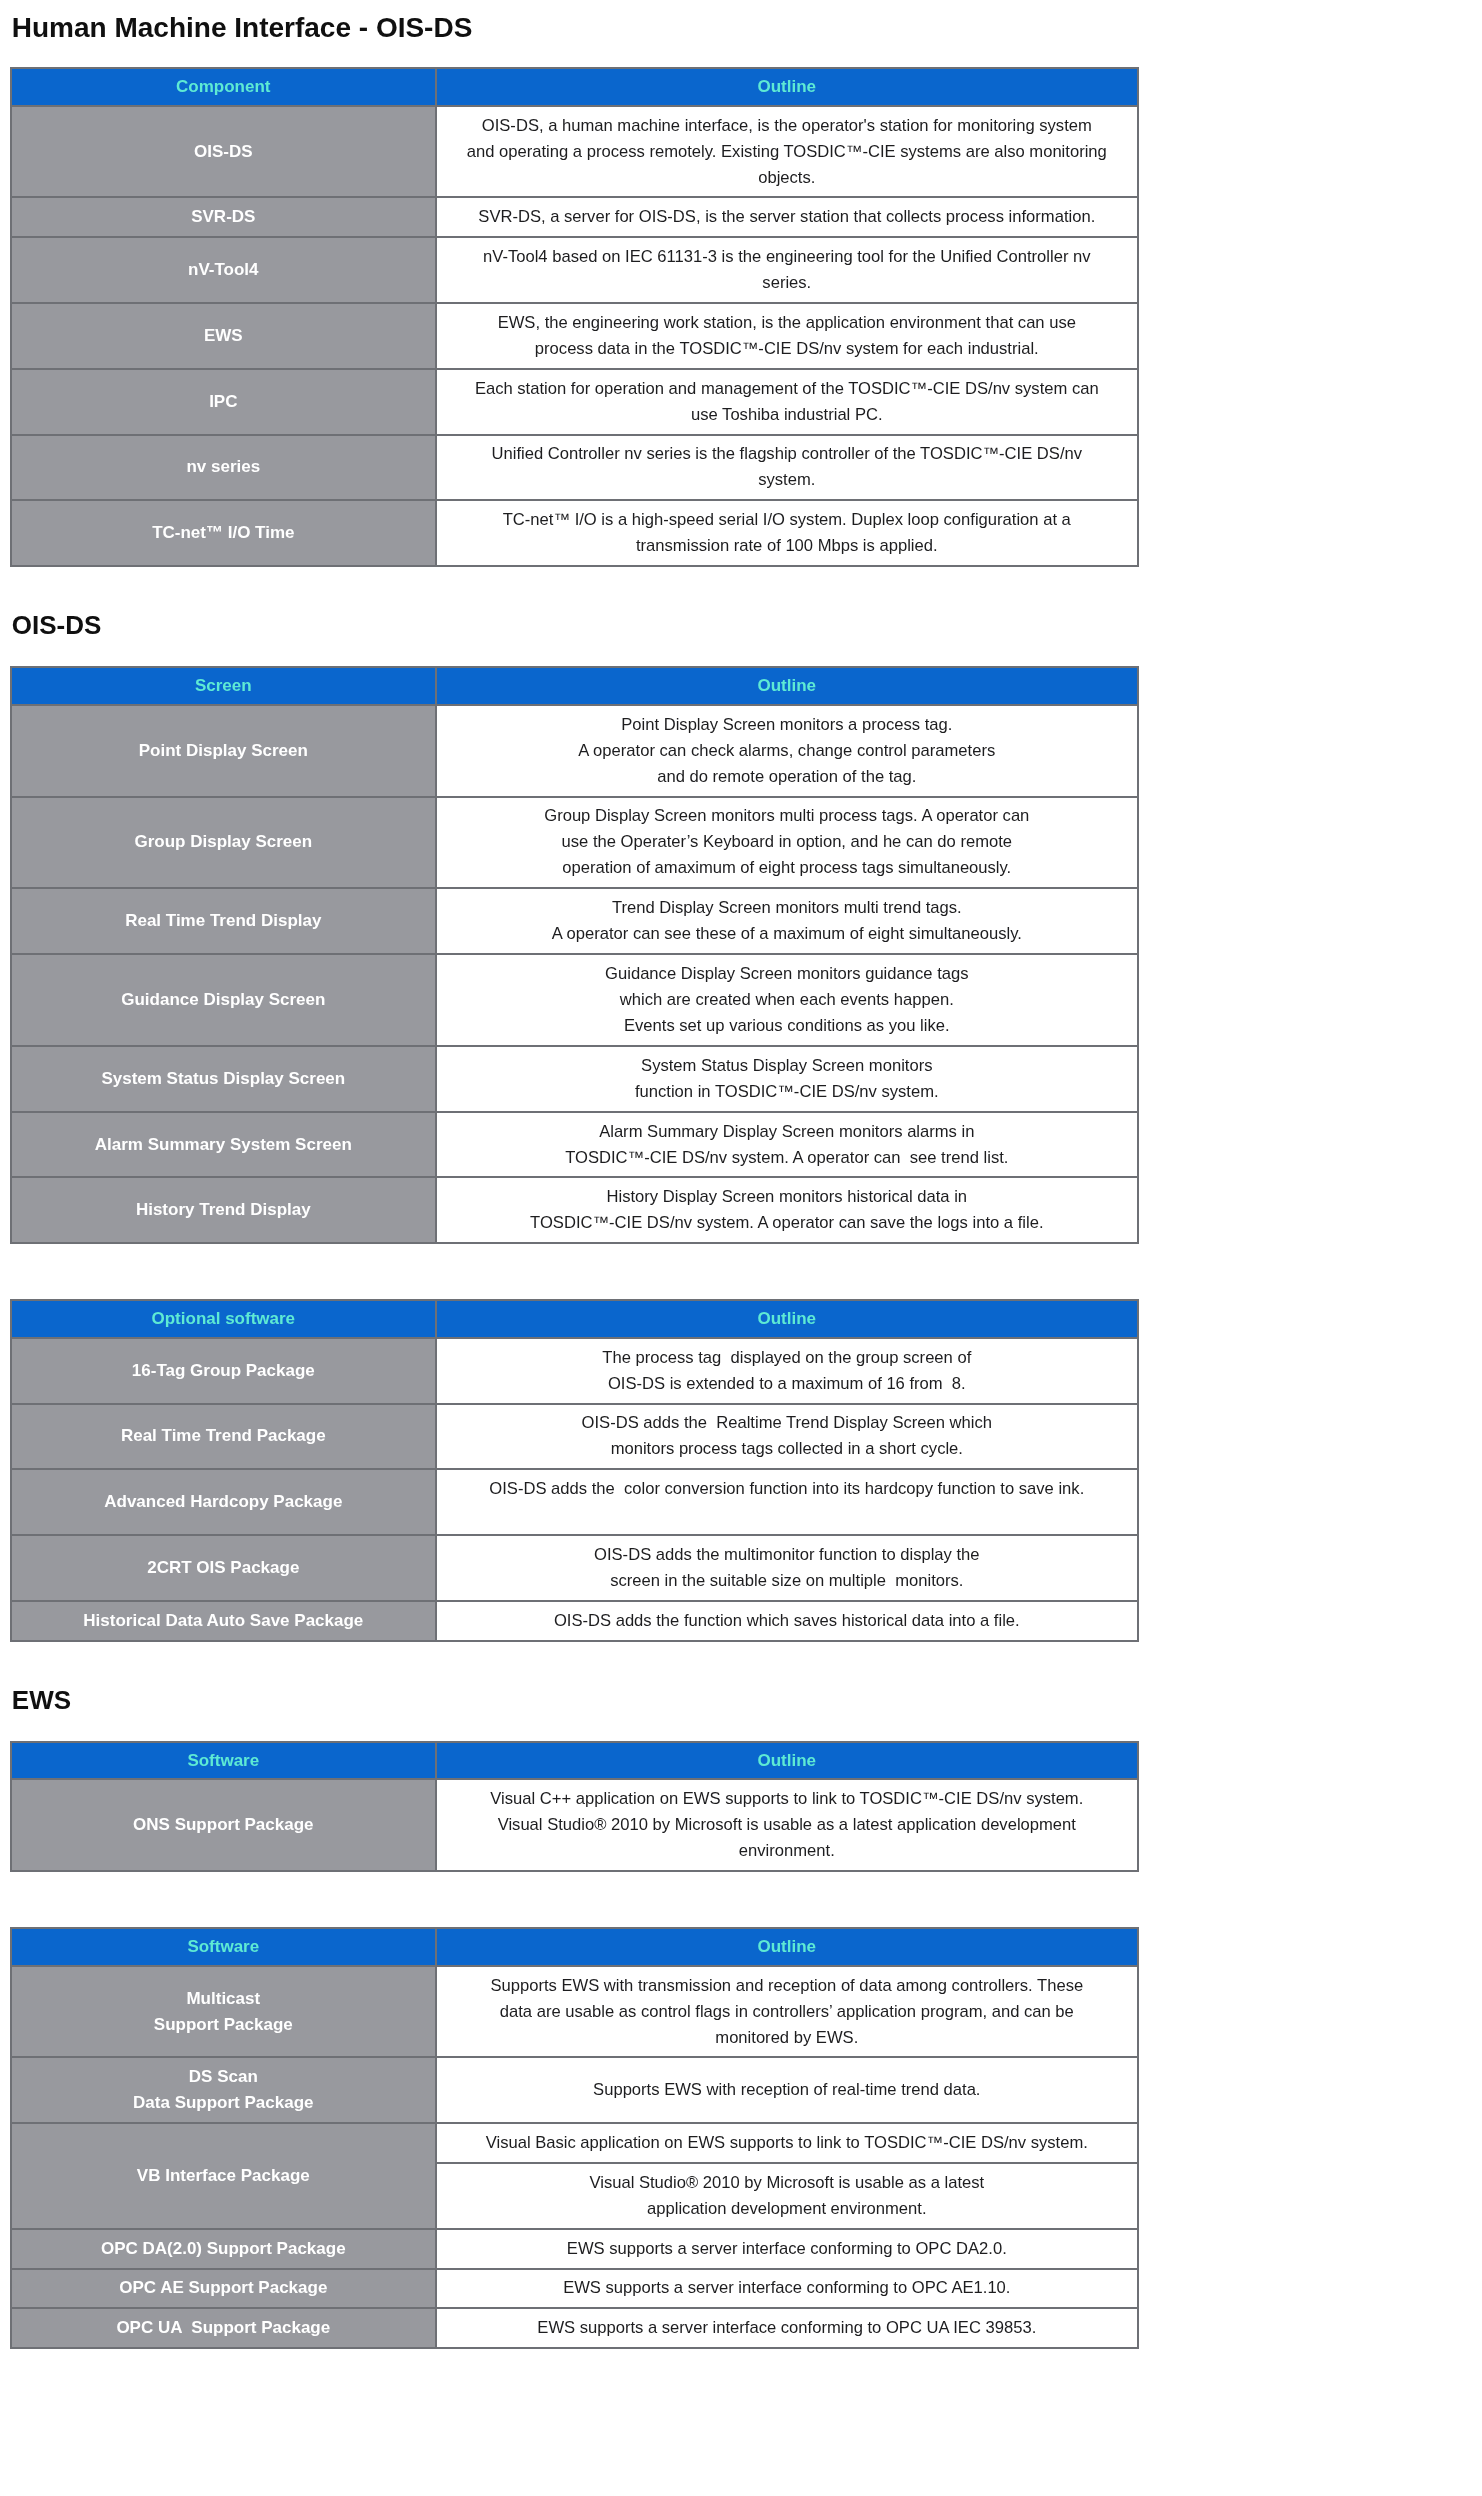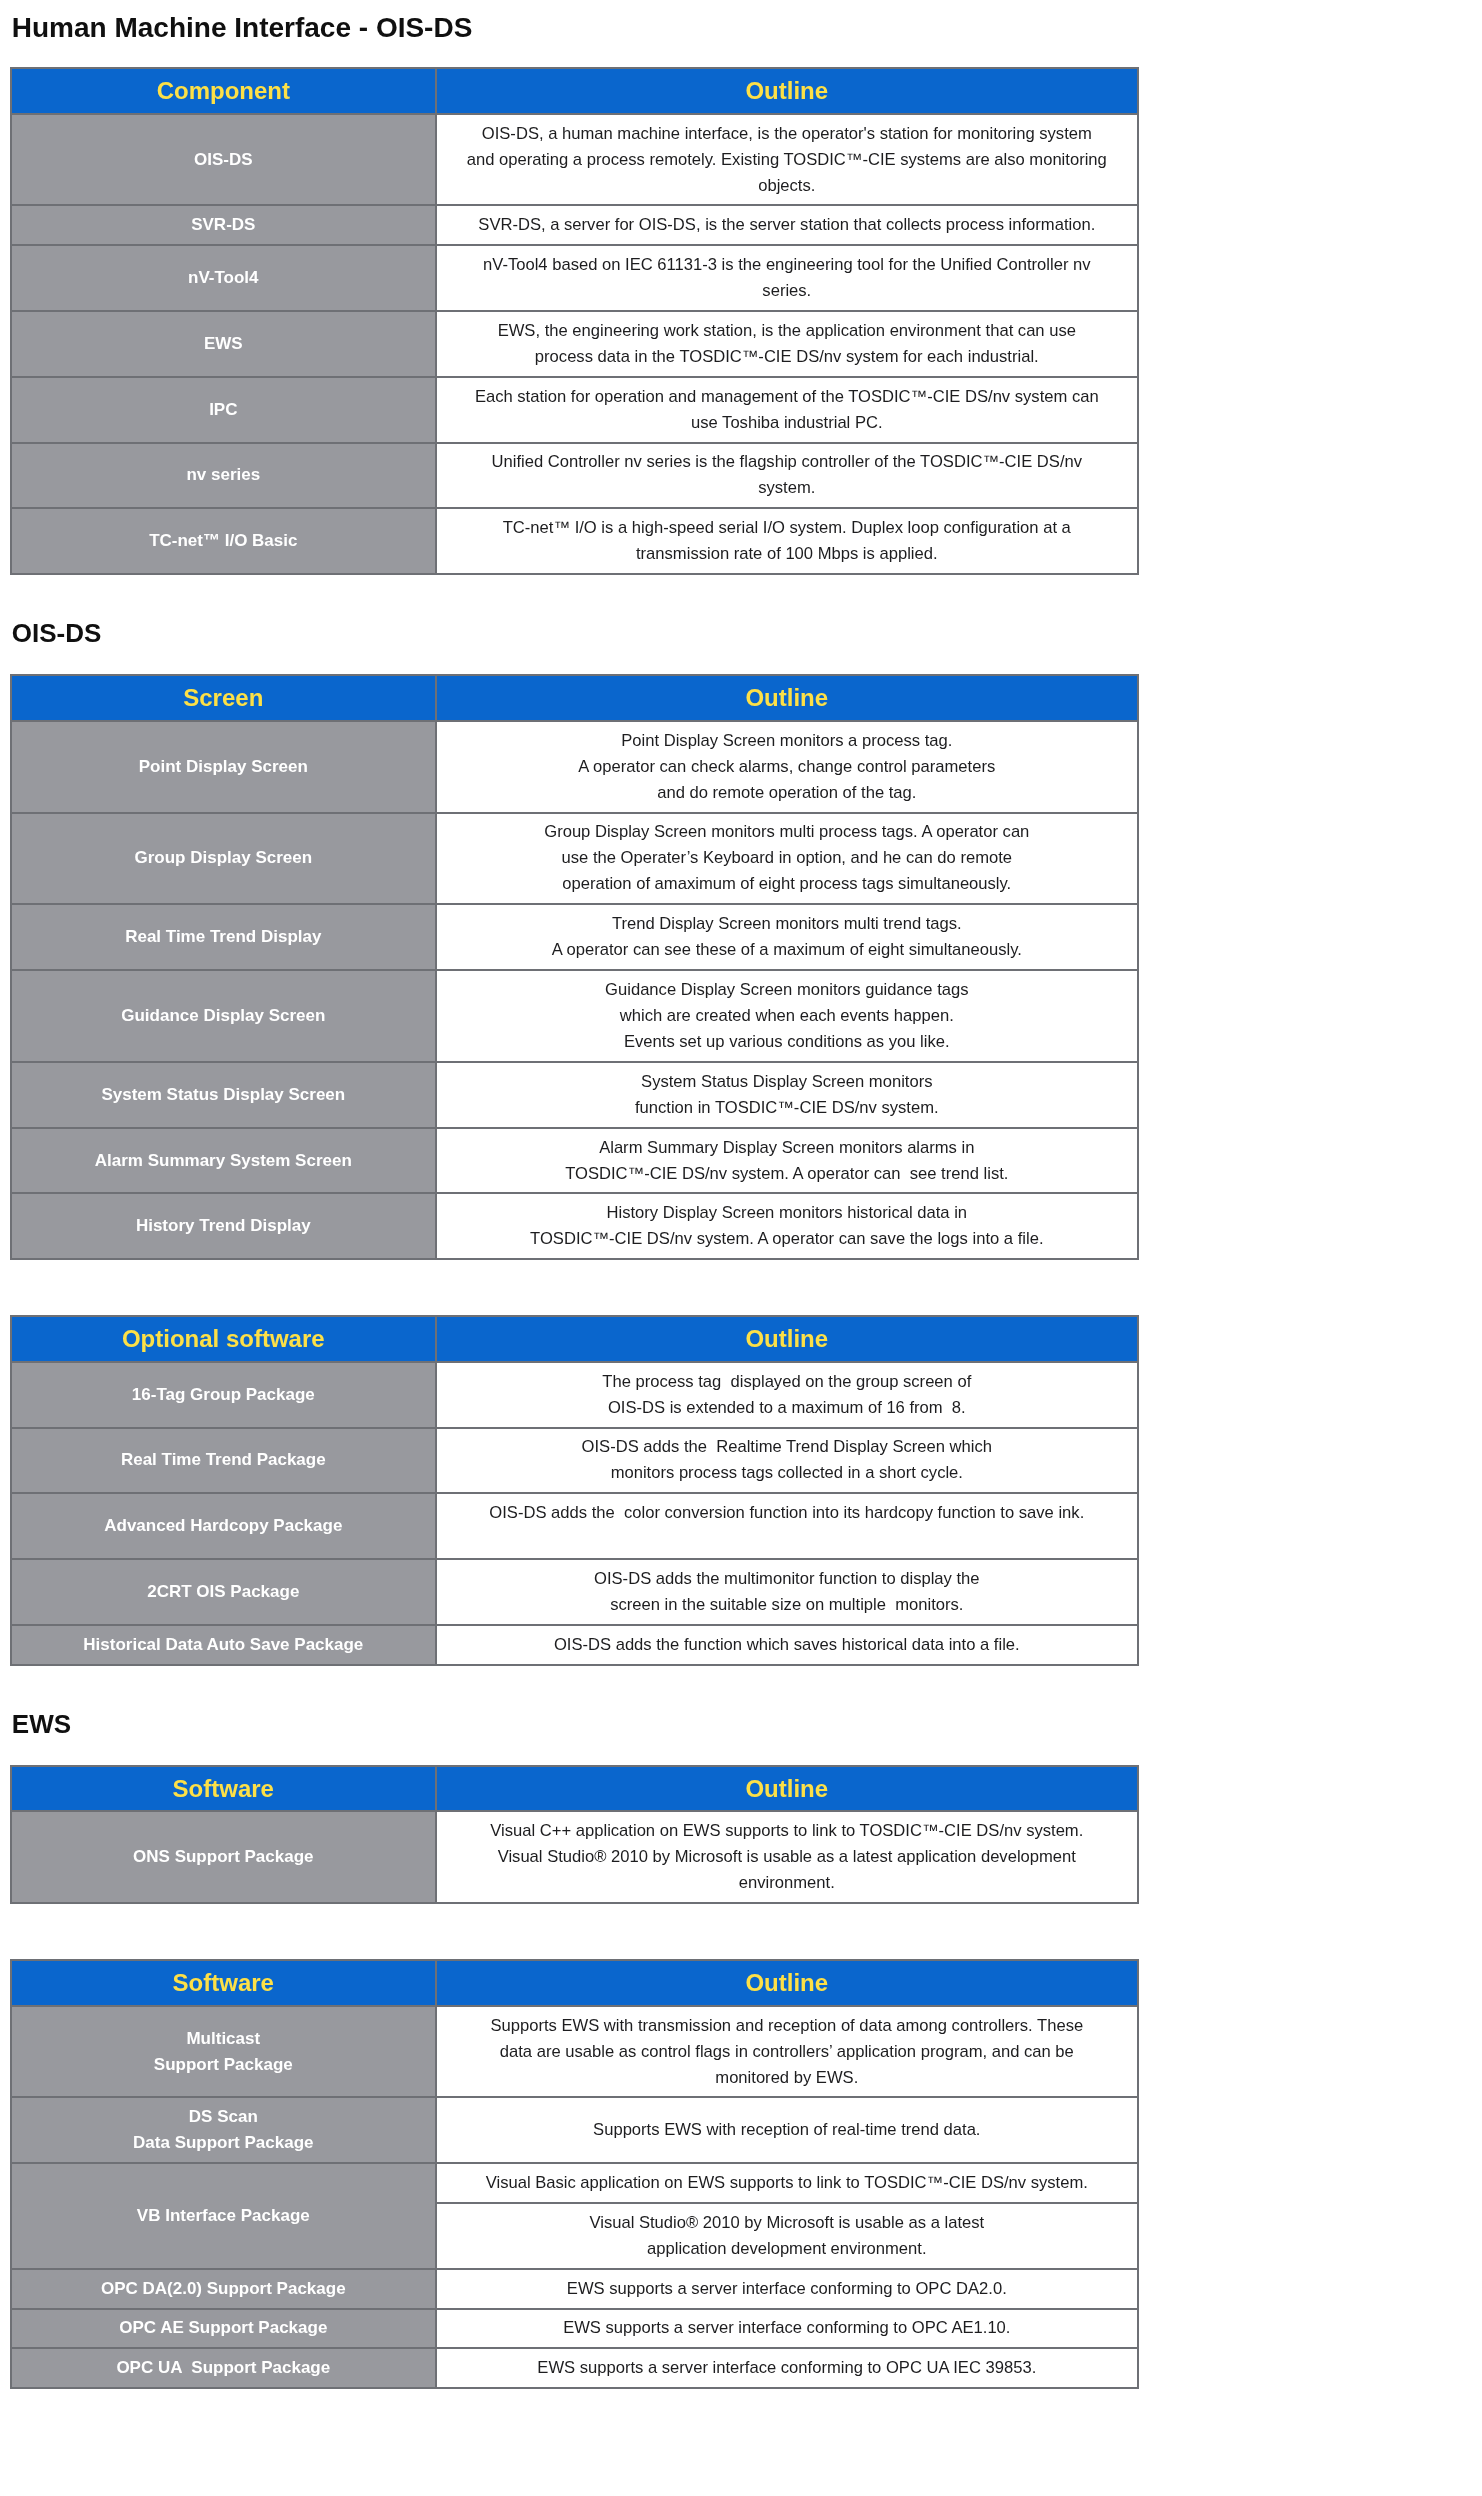--- a/index.html
+++ b/index.html
@@ -34,22 +34,22 @@
   table {
     border-collapse: collapse;
     table-layout: fixed;
     width: 1127px;
   }
   th, td {
     border: 2px solid #6e7075;
   }
   th {
     background: #0a66cd;
-    color: #fde047;
-    font-size: 24px;
+    color: #5eead4;
+    font-size: 17px;
     font-weight: 700;
     padding: 7.8px 5.9px;
     text-align: center;
     margin-left: 44px;
   }
   td.label {
     background: #98999e;
     color: #ffffff;
     font-size: 17px;
     font-weight: 700;
@@ -140,21 +140,21 @@
             <td class="label" rowspan="1">
               <div class="line">nv series</div>
             </td>
             <td class="outline">
               <div class="line">Unified Controller nv series is the flagship controller of the TOSDIC™-CIE DS/nv</div>
               <div class="line">system.</div>
             </td>
           </tr>
           <tr>
             <td class="label" rowspan="1">
-              <div class="line">TC-net™ I/O Basic</div>
+              <div class="line">TC-net™ I/O Time</div>
             </td>
             <td class="outline">
               <div class="line">TC-net™ I/O is a high-speed serial I/O system. Duplex loop configuration at a</div>
               <div class="line">transmission rate of 100 Mbps is applied.</div>
             </td>
           </tr>
         </tbody>
       </table>
       <h2 class="section">OIS-DS</h2>
       <table>

